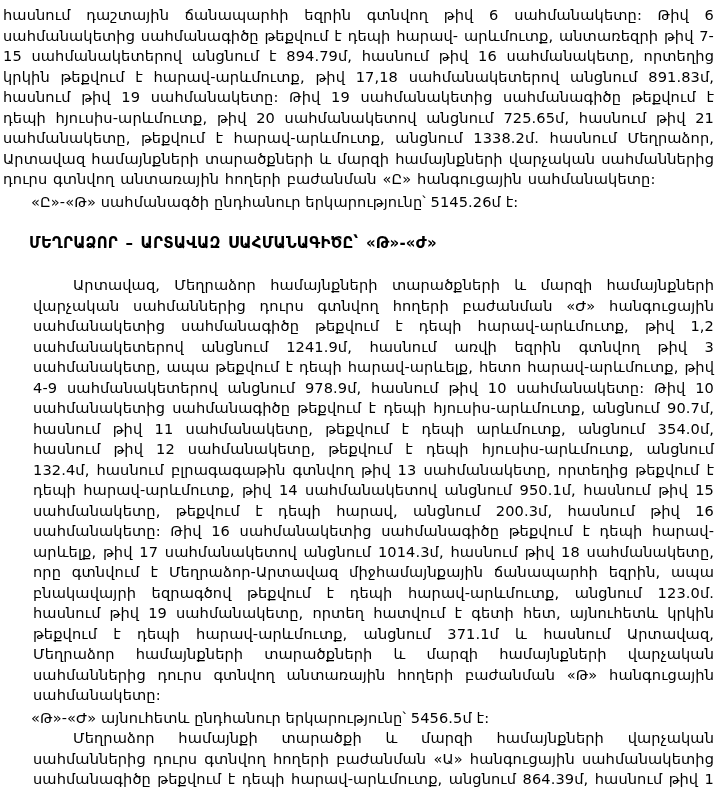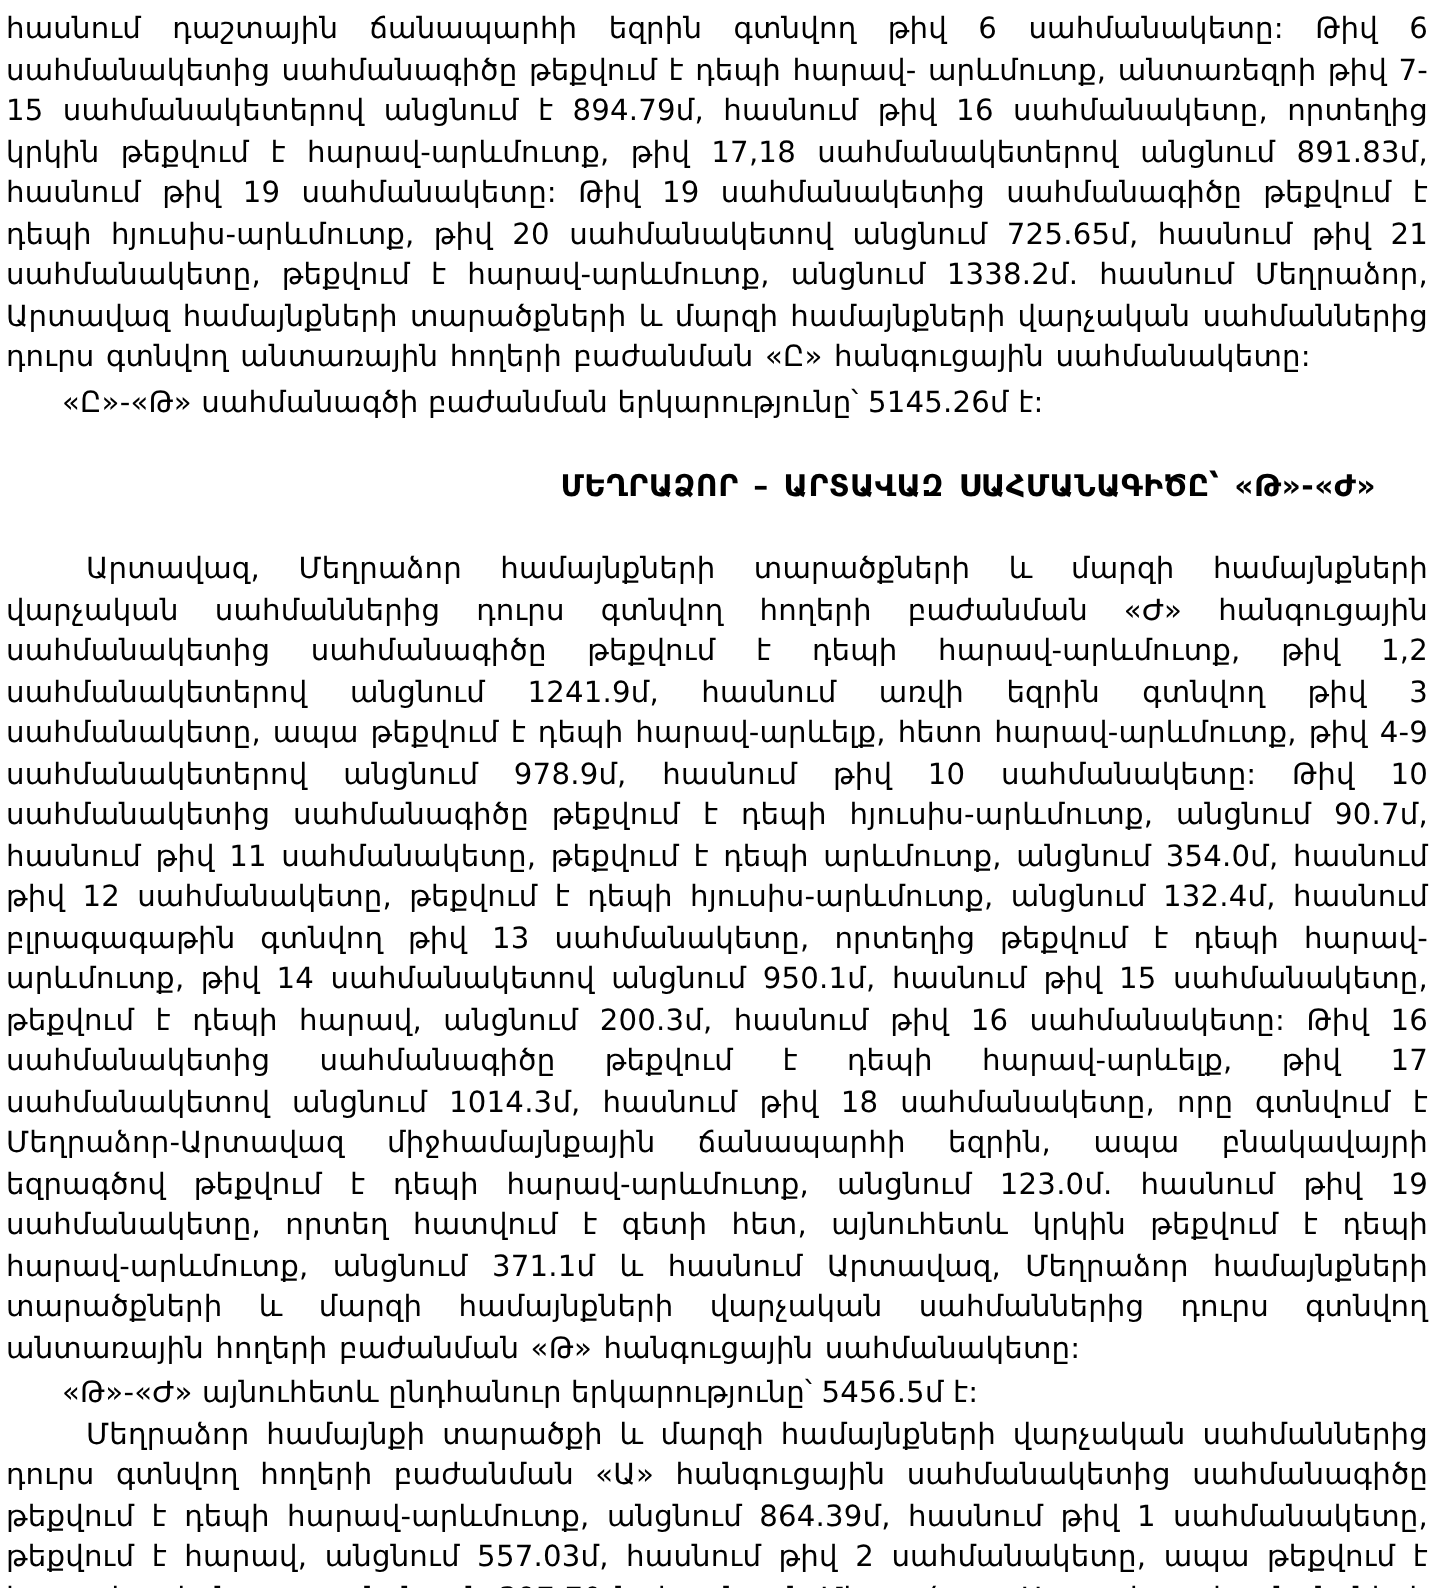--- a/index.html
+++ b/index.html
@@ -24,47 +24,48 @@
   .body-text {
     margin: 0;
     font-size: 14.6px;
     line-height: 20.5px;
     text-align: justify;
     letter-spacing: 0.1px;
     word-spacing: 1px;
   }
   .first-indent {
     text-indent: 40px;
+    margin-left: 30px;
   }
   .length-line {
     margin: 2px 0 0 0;
     font-size: 14.6px;
     line-height: 20.5px;
     text-align: left;
     text-indent: 28px;
     letter-spacing: 0.1px;
   }
   .section-heading {
     margin: 21px 26px 21px 26px;
     font-size: 15px;
     font-weight: bold;
     line-height: 21px;
-    text-align: right;
+    text-align: left;
     letter-spacing: 0.2px;
     word-spacing: 2px;
   }
 </style>
 </head>
 <body>
 
 <div class="page">
 
   <p class="body-text">հասնում դաշտային ճանապարհի եզրին գտնվող թիվ 6 սահմանակետը: Թիվ 6 սահմանակետից սահմանագիծը թեքվում է  դեպի հարավ- արևմուտք, անտառեզրի թիվ 7-15 սահմանակետերով անցնում է 894.79մ, հասնում թիվ 16 սահմանակետը, որտեղից կրկին թեքվում է հարավ-արևմուտք, թիվ 17,18 սահմանակետերով անցնում 891.83մ, հասնում թիվ 19 սահմանակետը: Թիվ 19 սահմանակետից սահմանագիծը թեքվում է դեպի հյուսիս-արևմուտք, թիվ 20 սահմանակետով անցնում 725.65մ, հասնում թիվ 21 սահմանակետը, թեքվում է հարավ-արևմուտք, անցնում 1338.2մ. հասնում Մեղրաձոր, Արտավազ համայնքների տարածքների և մարզի համայնքների վարչական սահմաններից դուրս գտնվող անտառային հողերի բաժանման «Ը» հանգուցային սահմանակետը:</p>
 
-  <p class="length-line">«Ը»-«Թ» սահմանագծի բաժանման երկարությունը՝  5145.26մ է:</p>
+  <p class="length-line">«Ը»-«Թ» սահմանագծի ընդհանուր երկարությունը՝  5145.26մ է:</p>
 
   <h2 class="section-heading">ՄԵՂՐԱՁՈՐ – ԱՐՏԱՎԱԶ ՍԱՀՄԱՆԱԳԻԾԸ՝  «Թ»-«Ժ»</h2>
 
   <p class="body-text first-indent">Արտավազ, Մեղրաձոր համայնքների տարածքների և մարզի համայնքների վարչական սահմաններից դուրս գտնվող հողերի բաժանման «Ժ» հանգուցային սահմանակետից սահմանագիծը թեքվում է դեպի հարավ-արևմուտք, թիվ 1,2 սահմանակետերով անցնում 1241.9մ, հասնում առվի եզրին գտնվող թիվ 3 սահմանակետը, ապա թեքվում է դեպի հարավ-արևելք, հետո հարավ-արևմուտք, թիվ 4-9 սահմանակետերով անցնում 978.9մ, հասնում թիվ 10 սահմանակետը: Թիվ 10 սահմանակետից սահմանագիծը թեքվում է դեպի հյուսիս-արևմուտք, անցնում 90.7մ, հասնում թիվ 11 սահմանակետը, թեքվում է դեպի արևմուտք, անցնում 354.0մ, հասնում թիվ 12 սահմանակետը, թեքվում է դեպի հյուսիս-արևմուտք, անցնում 132.4մ, հասնում բլրագագաթին գտնվող թիվ 13 սահմանակետը, որտեղից թեքվում է դեպի հարավ-արևմուտք, թիվ 14 սահմանակետով անցնում 950.1մ, հասնում թիվ 15 սահմանակետը, թեքվում է դեպի հարավ, անցնում 200.3մ, հասնում թիվ 16 սահմանակետը: Թիվ  16 սահմանակետից սահմանագիծը թեքվում է դեպի հարավ-արևելք, թիվ 17 սահմանակետով անցնում 1014.3մ, հասնում թիվ 18 սահմանակետը, որը գտնվում է Մեղրաձոր-Արտավազ միջհամայնքային ճանապարհի եզրին, ապա բնակավայրի եզրագծով թեքվում է դեպի հարավ-արևմուտք, անցնում 123.0մ. հասնում թիվ 19 սահմանակետը, որտեղ հատվում է գետի հետ, այնուհետև կրկին թեքվում է դեպի հարավ-արևմուտք, անցնում 371.1մ և հասնում  Արտավազ, Մեղրաձոր համայնքների տարածքների և մարզի համայնքների վարչական սահմաններից դուրս գտնվող անտառային հողերի բաժանման «Թ» հանգուցային սահմանակետը:</p>
 
   <p class="length-line">«Թ»-«Ժ» այնուհետև ընդհանուր երկարությունը՝  5456.5մ է:</p>
 
 
   <p class="body-text first-indent">Մեղրաձոր համայնքի տարածքի և մարզի համայնքների վարչական սահմաններից դուրս գտնվող հողերի բաժանման «Ա» հանգուցային սահմանակետից սահմանագիծը թեքվում է դեպի հարավ-արևմուտք, անցնում 864.39մ, հասնում թիվ 1 սահմանակետը, թեքվում է հարավ, անցնում 557.03մ, հասնում թիվ 2 սահմանակետը, ապա թեքվում է հարավ-արևմուտք, անցնում 397.70մ, հասնում Մեղրաձոր, Արտավազ համայնքների տարածքների և մարզի համայնքների վարչական սահմաններից դուրս գտնվող հողերի բաժանման «Ժ» հանգուցային սահմանակետը:</p>
 

